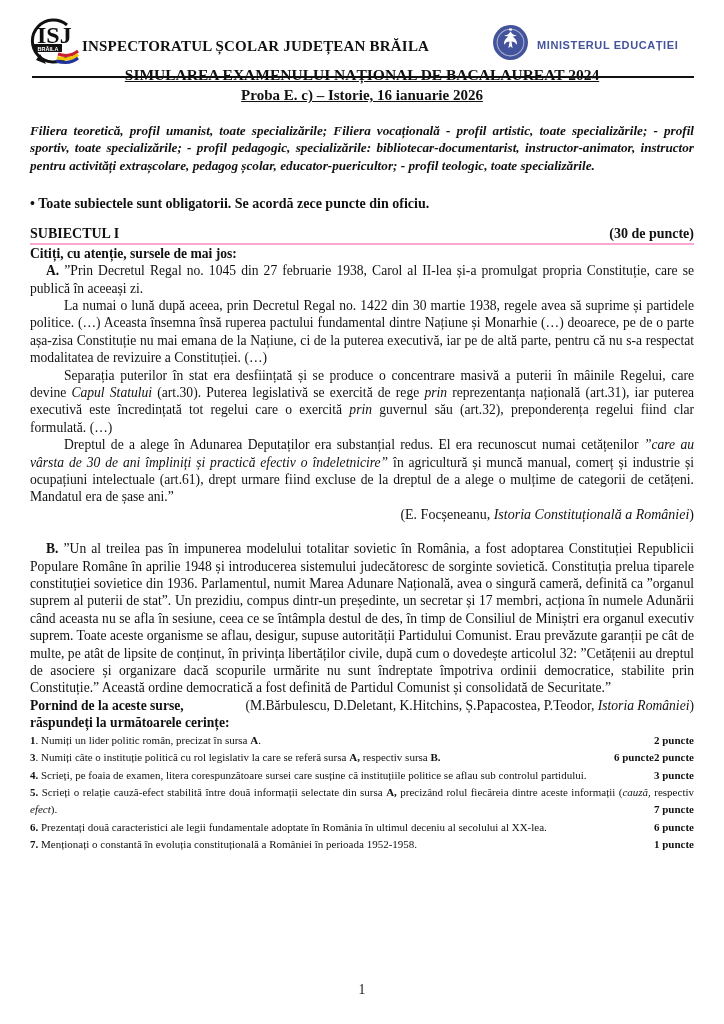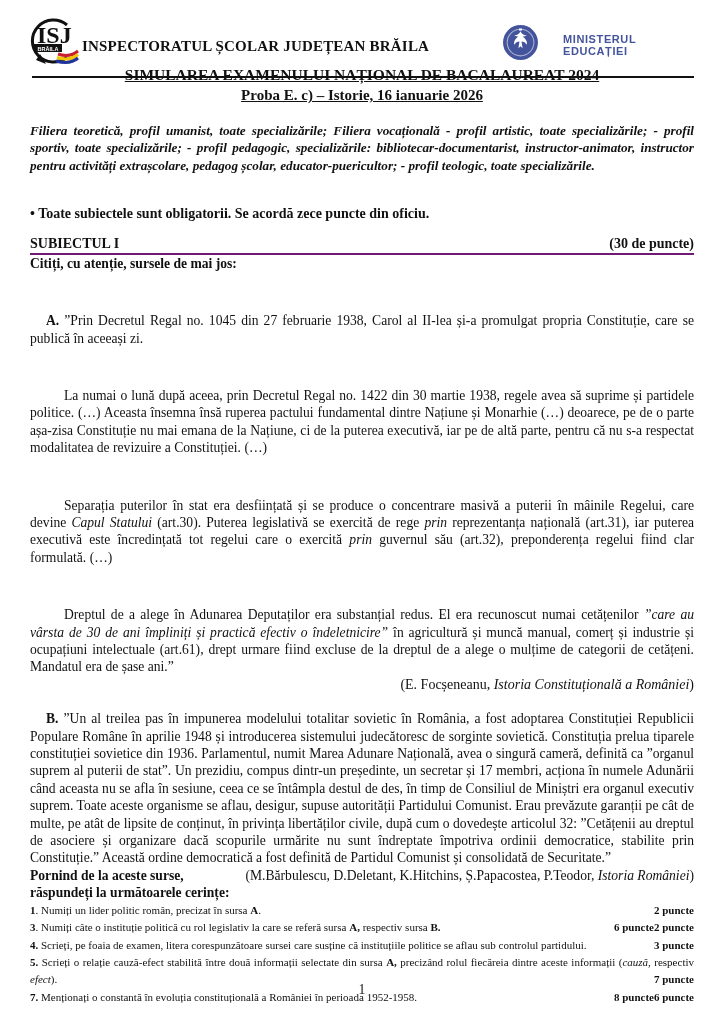--- a/index.html
+++ b/index.html
@@ -13,21 +13,21 @@
   }
   .page { padding: 0 30px; position: relative; height: 100%; }
 
   
   .header { position: relative; height: 56px; }
   .isj-logo { position: absolute; left: -10px; top: 12px; }
   .org-name {
     position: absolute; left: 52px; top: 38px;
     font-weight: bold; font-size: 15px; letter-spacing: 0.2px;
   }
-  .ministry { position: absolute; left: 472px; top: 24px; display: flex; align-items: center; gap: 24px; }
+  .ministry { position: absolute; left: 462px; top: 24px; display: flex; align-items: center; gap: 8px; }
   .ministry-name {
     font-family: "Liberation Sans", sans-serif;
     font-weight: bold; font-size: 11px; letter-spacing: 0.6px;
     color: #44549c;
   }
   .header-rule { position: absolute; left: 2px; right: 0; top: 76px; height: 2px; background: #111; }
 
   
   .title-block { text-align: center; margin-top: 10px; text-decoration: underline; }
   .title-line1 { font-weight: bold; font-size: 15.5px; }
@@ -35,34 +35,34 @@
 
   
   .eligibility {
     margin-top: 18px;
     font-weight: bold; font-style: italic;
     font-size: 13.2px; line-height: 17.4px;
     text-align: justify;
   }
 
   
-  .notes { margin-top: 31px; }
+  .notes { margin-top: 21px; }
   .note-line { font-weight: bold; font-size: 14px; line-height: 18.5px; }
 
   
   .section-row {
     margin-top: 12px;
     display: flex; justify-content: space-between;
     font-weight: bold; font-size: 14px;
-    border-bottom: 2px solid #701a75; padding-bottom: 1px;
+    border-bottom: 2px solid #f9a8d4; padding-bottom: 1px;
   }
 
   
   .lead { font-weight: bold; font-size: 13.6px; line-height: 17.4px; }
-  .para { font-size: 13.6px; line-height: 17.4px; text-align: justify; margin-top: 40px; }
+  .para { font-size: 13.6px; line-height: 17.4px; text-align: justify; }
   .indent1 { text-indent: 16px; }
   .indent2 { text-indent: 34px; }
   .attr-right { font-size: 14px; line-height: 17.4px; text-align: right; }
   .attr-inline { float: right; }
   .src-b { margin-top: 17px; }
 
   .seg-b { font-weight: bold; }
   .seg-i { font-style: italic; }
 
   
@@ -152,22 +152,23 @@
   </div>
   <div class="question">
     <span><span class="seg-b">4.</span><span> Scrieți, pe foaia de examen, litera corespunzătoare sursei care susține că instituțiile politice se aflau sub controlul partidului.</span></span>
     <span class="pts">3 puncte</span>
   </div>
   <div class="question">
     <span><span class="seg-b">5.</span><span> Scrieți o relație cauză-efect stabilită între două informații selectate din sursa </span><span class="seg-b">A,</span><span> precizând rolul fiecăreia dintre aceste informații (</span><span class="seg-i">cauză,</span><span> respectiv </span><span class="seg-i">efect</span><span>).</span></span>
     <span class="pts">7 puncte</span>
   </div>
   <div class="question">
+    <span><span class="seg-b">6.</span><span> Prezentați două caracteristici ale legii fundamentale adoptate în România în ultimul deceniu al secolului al XX-lea.</span></span>
     <span class="pts">6 puncte</span>
   </div>
   <div class="question">
     <span><span class="seg-b">7.</span><span> Menționați o constantă în evoluția constituțională a României în perioada 1952-1958.</span></span>
-    <span class="pts">8 puncte</span>
+    <span class="pts">1 puncte</span>
   </div>
 
   <div class="page-number">1</div>
 
 </div>
 
 </body></html>

